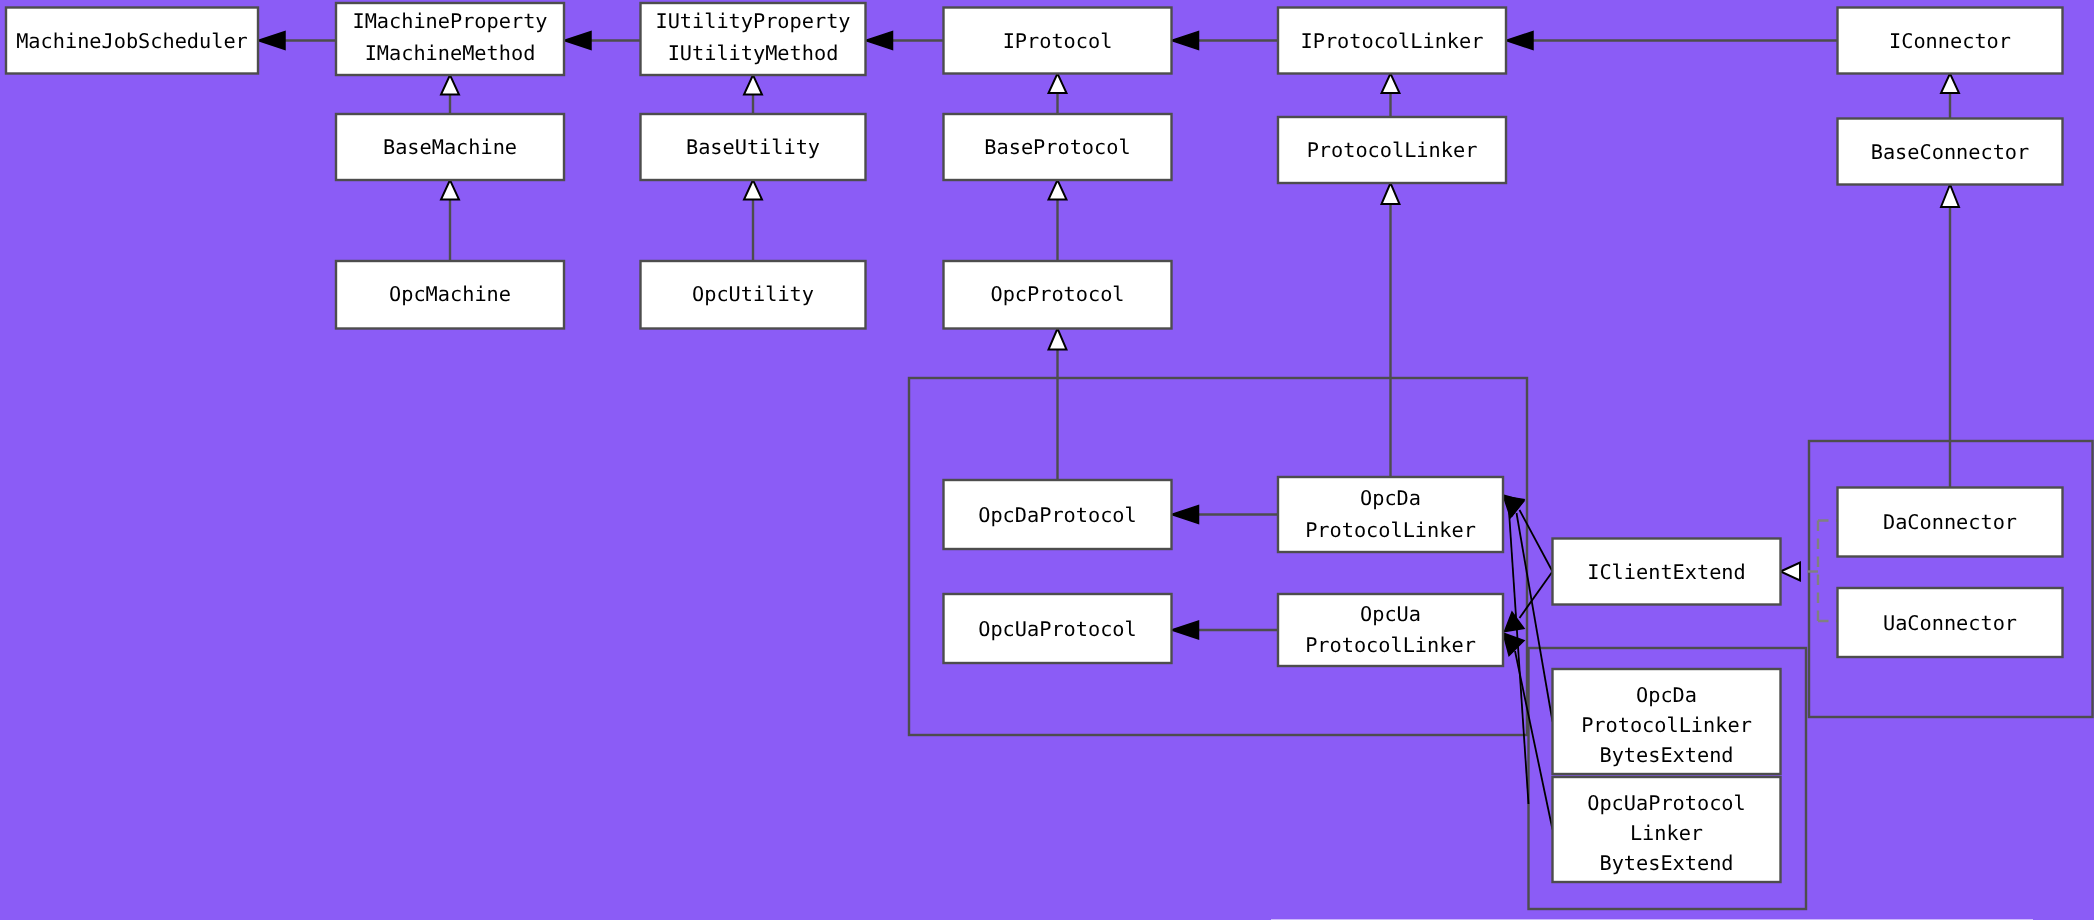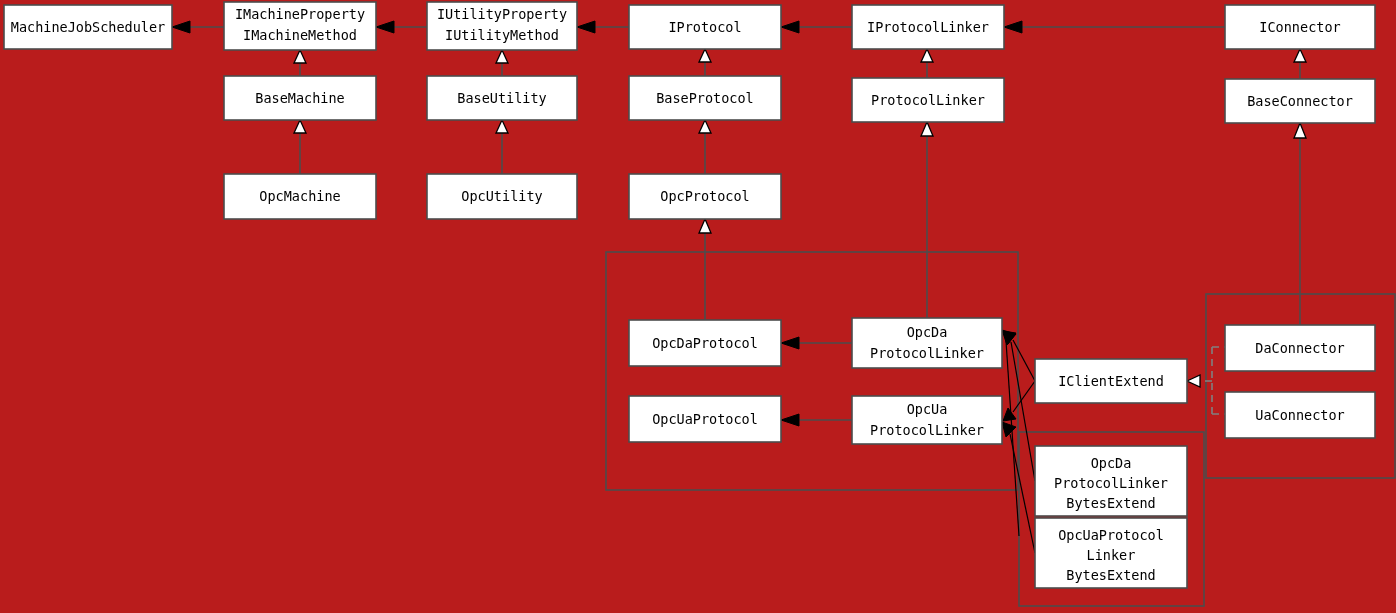--- a/index.html
+++ b/index.html
@@ -4,21 +4,21 @@
 <style>
   html, body {
     margin: 0;
     padding: 0;
     background: #ffffff;
   }
   #canvas-wrap {
     position: relative;
     width: 1396px;
     height: 613px;
-    background: #b91c1c;
+    background: #8b5cf6;
     font-family: "DejaVu Sans Mono", "Liberation Mono", monospace;
   }
   svg#diagram {
     position: absolute;
     left: 0;
     top: 0;
     width: 1396px;
     height: 613px;
     display: block;
   }

